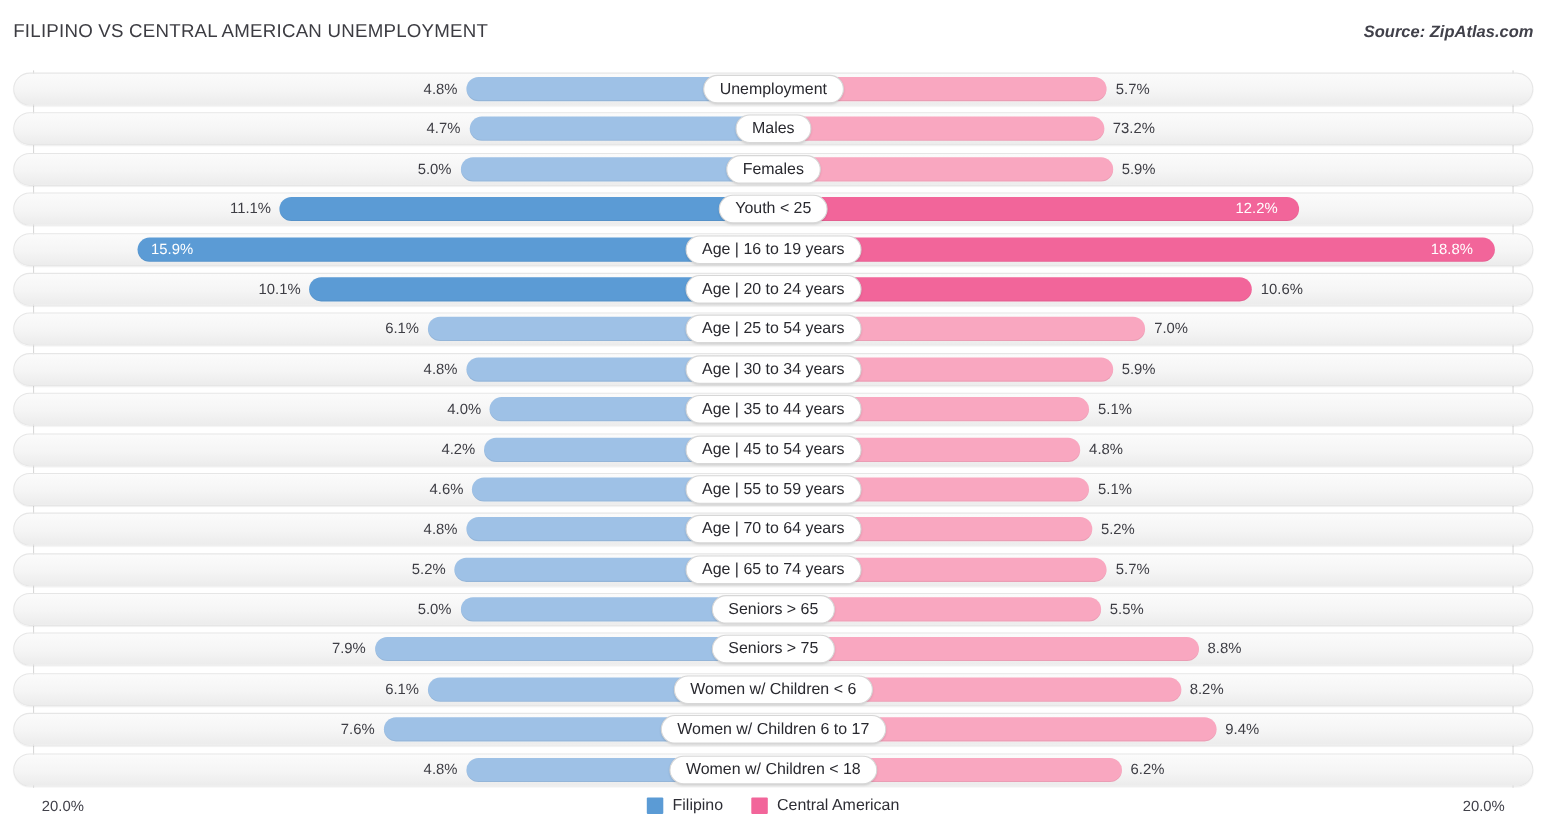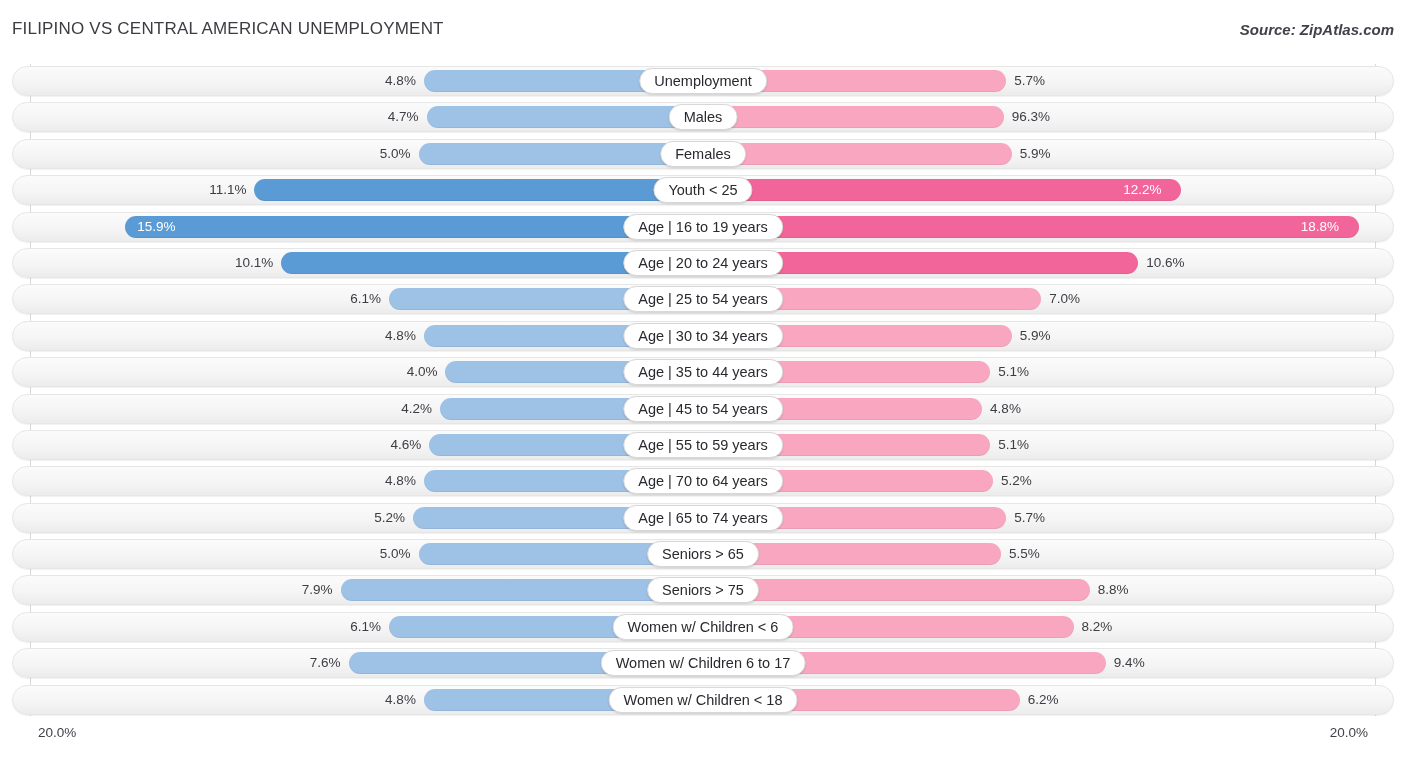--- a/index.html
+++ b/index.html
@@ -122,21 +122,21 @@
           <div class="val" style="right: 990.12px;">4.8%</div>
           <div class="bar right pink" style="width: 303.33px;"></div>
           <div class="val" style="left: 1014.33px;">5.7%</div>
           <div class="pill">Unemployment</div>
         </div>
         <div class="row">
           <div class="row-track"></div>
           <div class="bar left blue" style="width: 276.43px;"></div>
           <div class="val" style="right: 987.43px;">4.7%</div>
           <div class="bar right pink" style="width: 300.64px;"></div>
-          <div class="val" style="left: 1011.64px;">96.3%</div>
+          <div class="val" style="left: 1011.64px;">73.2%</div>
           <div class="pill">Males</div>
         </div>
         <div class="row">
           <div class="row-track"></div>
           <div class="bar left blue" style="width: 284.5px;"></div>
           <div class="val" style="right: 995.5px;">5.0%</div>
           <div class="bar right pink" style="width: 308.71px;"></div>
           <div class="val" style="left: 1019.71px;">5.9%</div>
           <div class="pill">Females</div>
         </div>
@@ -259,15 +259,25 @@
           <div class="bar right pink" style="width: 316.78px;"></div>
           <div class="val" style="left: 1027.78px;">6.2%</div>
           <div class="pill">Women w/ Children &lt; 18</div>
         </div>
       </div>
   </div>
 
   <div class="footer">
     <div class="axis-label left">20.0%</div>
     <div class="axis-label right">20.0%</div>
+    <div class="legend" id="legend">
+        <div class="legend-item">
+          <span class="swatch" style="background: rgb(91, 155, 213);"></span>
+          <span class="legend-text">Filipino</span>
+        </div>
+        <div class="legend-item">
+          <span class="swatch" style="background: rgb(242, 101, 154);"></span>
+          <span class="legend-text">Central American</span>
+        </div>
+      </div>
   </div>
 
 </div>
 
 </body></html>

